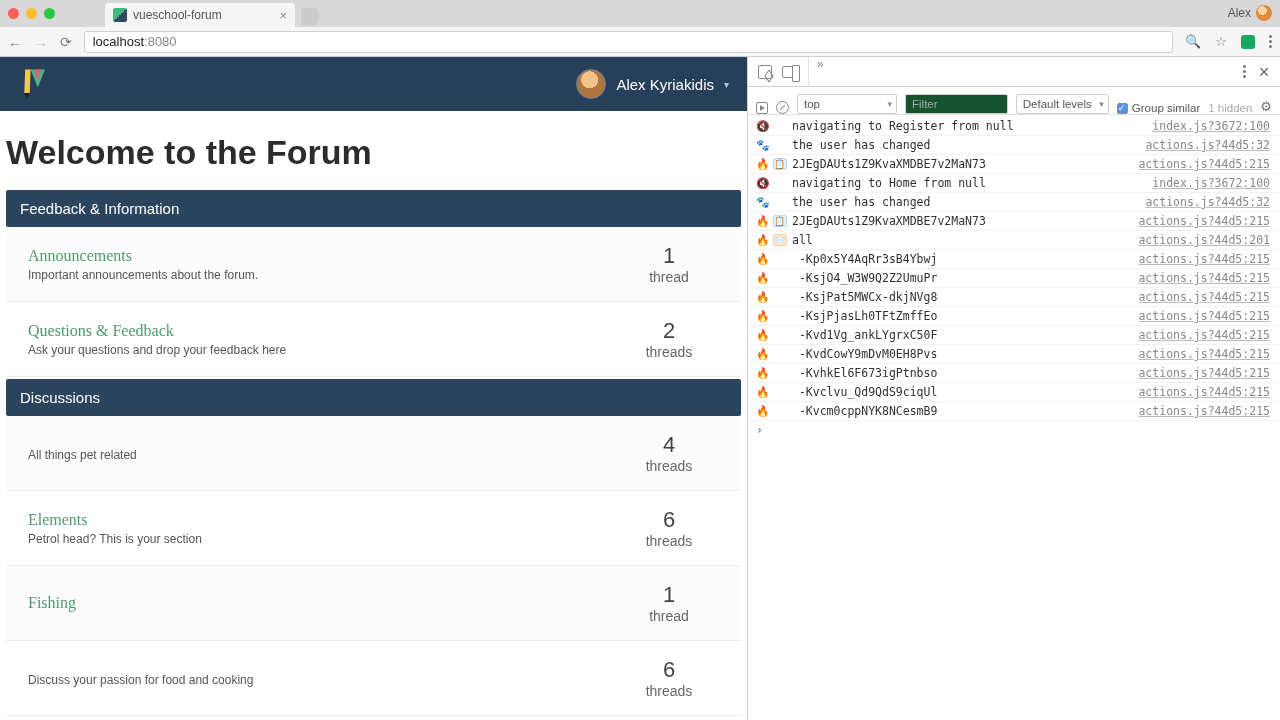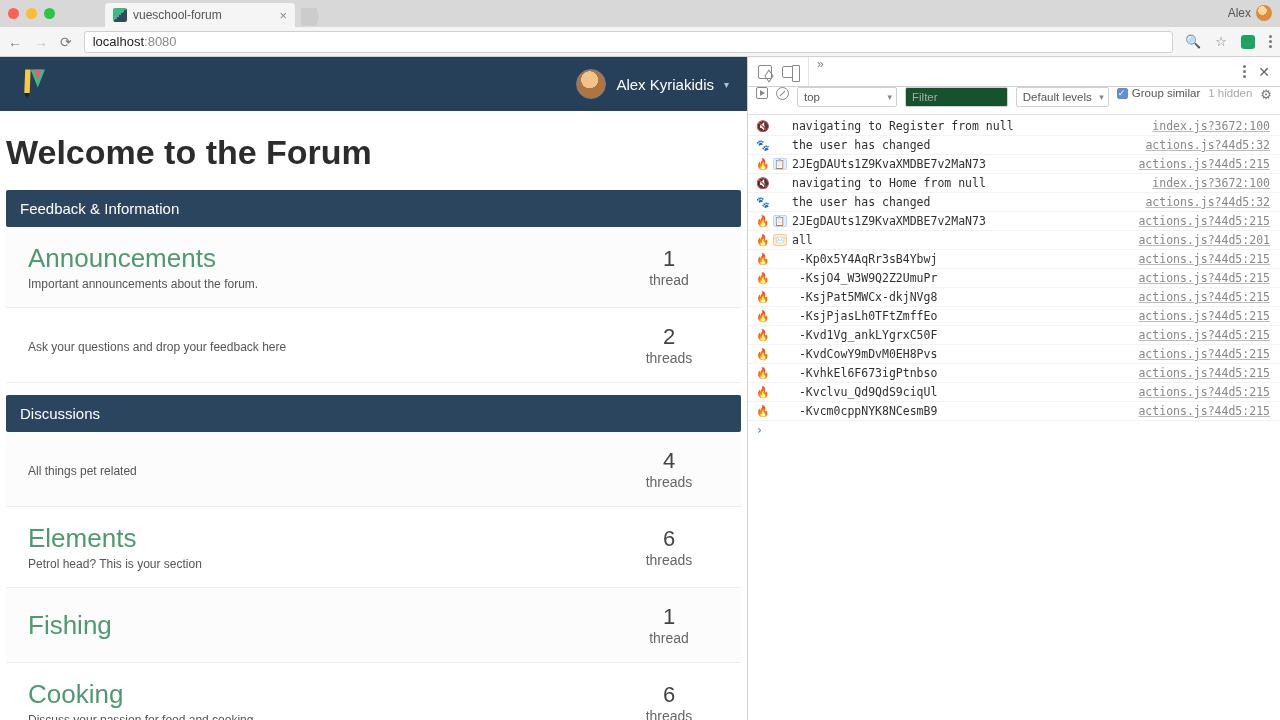--- a/index.html
+++ b/index.html
@@ -122,49 +122,49 @@
     background: #2c455e; color: #fff; font-size: 15px;
     padding: 10px 14px; border-radius: 2px;
   }
   .forum-row {
     display: flex; align-items: center; padding: 16px 22px;
     border-bottom: 1px solid #eee; background: #fff;
   }
   .forum-row:nth-child(even){ background:#fcfcfc;}
   .forum-info { flex: 1; }
   .forum-info .name {
-    color: #4e9a6f; font-size: 26px; font-weight: 400;
+    color: #4e9a6f; font-size: 16px; font-weight: 400; font-family: Liberation Serif, serif;
   }
   .forum-info .desc { color: #555; font-size: 12px; margin-top: 3px; }
   .forum-count {
     width: 100px; text-align: center; color: #555;
   }
   .forum-count .n { font-size: 22px; color: #444; }
   .forum-count .lbl { font-size: 14px; color: #666; }
-  .category { margin-bottom: 12px; }
+  .category { margin-bottom: 2px; }
 
   
   .dt-tabs {
     height: 30px; border-bottom: 1px solid #d0d0d0;
     display: flex; align-items: stretch; font-size: 12px; color: #555;
   }
   .dt-left-icons { display: flex; align-items: center; gap: 10px; padding: 0 10px; border-right: 1px solid #e3e3e3;}
   .dt-pick { width: 14px; height: 14px; border: 1px solid #888; border-radius: 2px; position: relative;}
   .dt-pick::after { content:""; position:absolute; width:6px; height:6px; border:1px solid #888; left:6px; top:6px; transform: rotate(45deg) skew(10deg,10deg);}
   .dt-device { width:16px; height:12px; border:1px solid #888; border-radius:2px; position:relative;}
   .dt-device::after{content:"";position:absolute;left:9px;top:-2px;width:6px;height:15px;border:1px solid #888;border-radius:1px;background:#fff;}
   .dt-tab { padding: 0 12px; display: flex; align-items: center; cursor: default;}
   .dt-tab.active { color: #222; border-bottom: 2px solid #4a8cff; margin-bottom:-1px;}
   .dt-expand { padding: 0 8px; color: #888; }
   .dt-right-icons { margin-left: auto; display: flex; align-items: center; gap: 12px; padding: 0 10px;}
   .dt-close { font-size: 14px; color: #666;}
 
   .dt-toolbar {
     height: 28px; border-bottom: 1px solid #e3e3e3;
-    display: flex; align-items: flex-start; padding: 0 8px; gap: 8px;
+    display: flex; align-items: flex-end; padding: 0 8px; gap: 8px;
     font-size: 11.5px; color: #555;
   }
   .dt-play { width:12px; height:12px; border:1px solid #888; border-radius:2px; display:flex; align-items:center; justify-content:center;}
   .dt-play::after{content:"";width:0;height:0;border-left:5px solid #888;border-top:3px solid transparent;border-bottom:3px solid transparent;}
   .dt-clear { width:13px; height:13px; border:1px solid #888; border-radius:50%; position:relative;}
   .dt-clear::after{content:"";position:absolute;left:2px;right:2px;top:5px;border-top:1px solid #888;transform:rotate(-45deg);}
   .dt-sel {
     height: 20px;  border: 1px solid #d0d0d0; border-radius: 2px;
     padding: 0 16px 0 6px; display: flex; align-items: center;
     position: relative; background: #fff;
@@ -273,20 +273,21 @@
                 <div class="name">Announcements</div>
                 <div class="desc">Important announcements about the forum.</div>
               </div>
               <div class="forum-count">
                 <div class="n">1</div>
                 <div class="lbl">thread</div>
               </div>
             </div>
             <div class="forum-row">
               <div class="forum-info">
+                <div class="name">Questions &amp; Feedback</div>
                 <div class="desc">Ask your questions and drop your feedback here</div>
               </div>
               <div class="forum-count">
                 <div class="n">2</div>
                 <div class="lbl">threads</div>
               </div>
             </div>
           </div>
           <div class="category">
             <div class="cat-header">Discussions</div>
@@ -313,21 +314,20 @@
               <div class="forum-info">
                 <div class="name">Fishing</div>
               </div>
               <div class="forum-count">
                 <div class="n">1</div>
                 <div class="lbl">thread</div>
               </div>
             </div>
             <div class="forum-row">
               <div class="forum-info">
-                <div class="name">Cooking</div>
                 <div class="desc">Discuss your passion for food and cooking</div>
               </div>
               <div class="forum-count">
                 <div class="n">6</div>
                 <div class="lbl">threads</div>
               </div>
             </div>
           </div>
         </div>
     </div>

